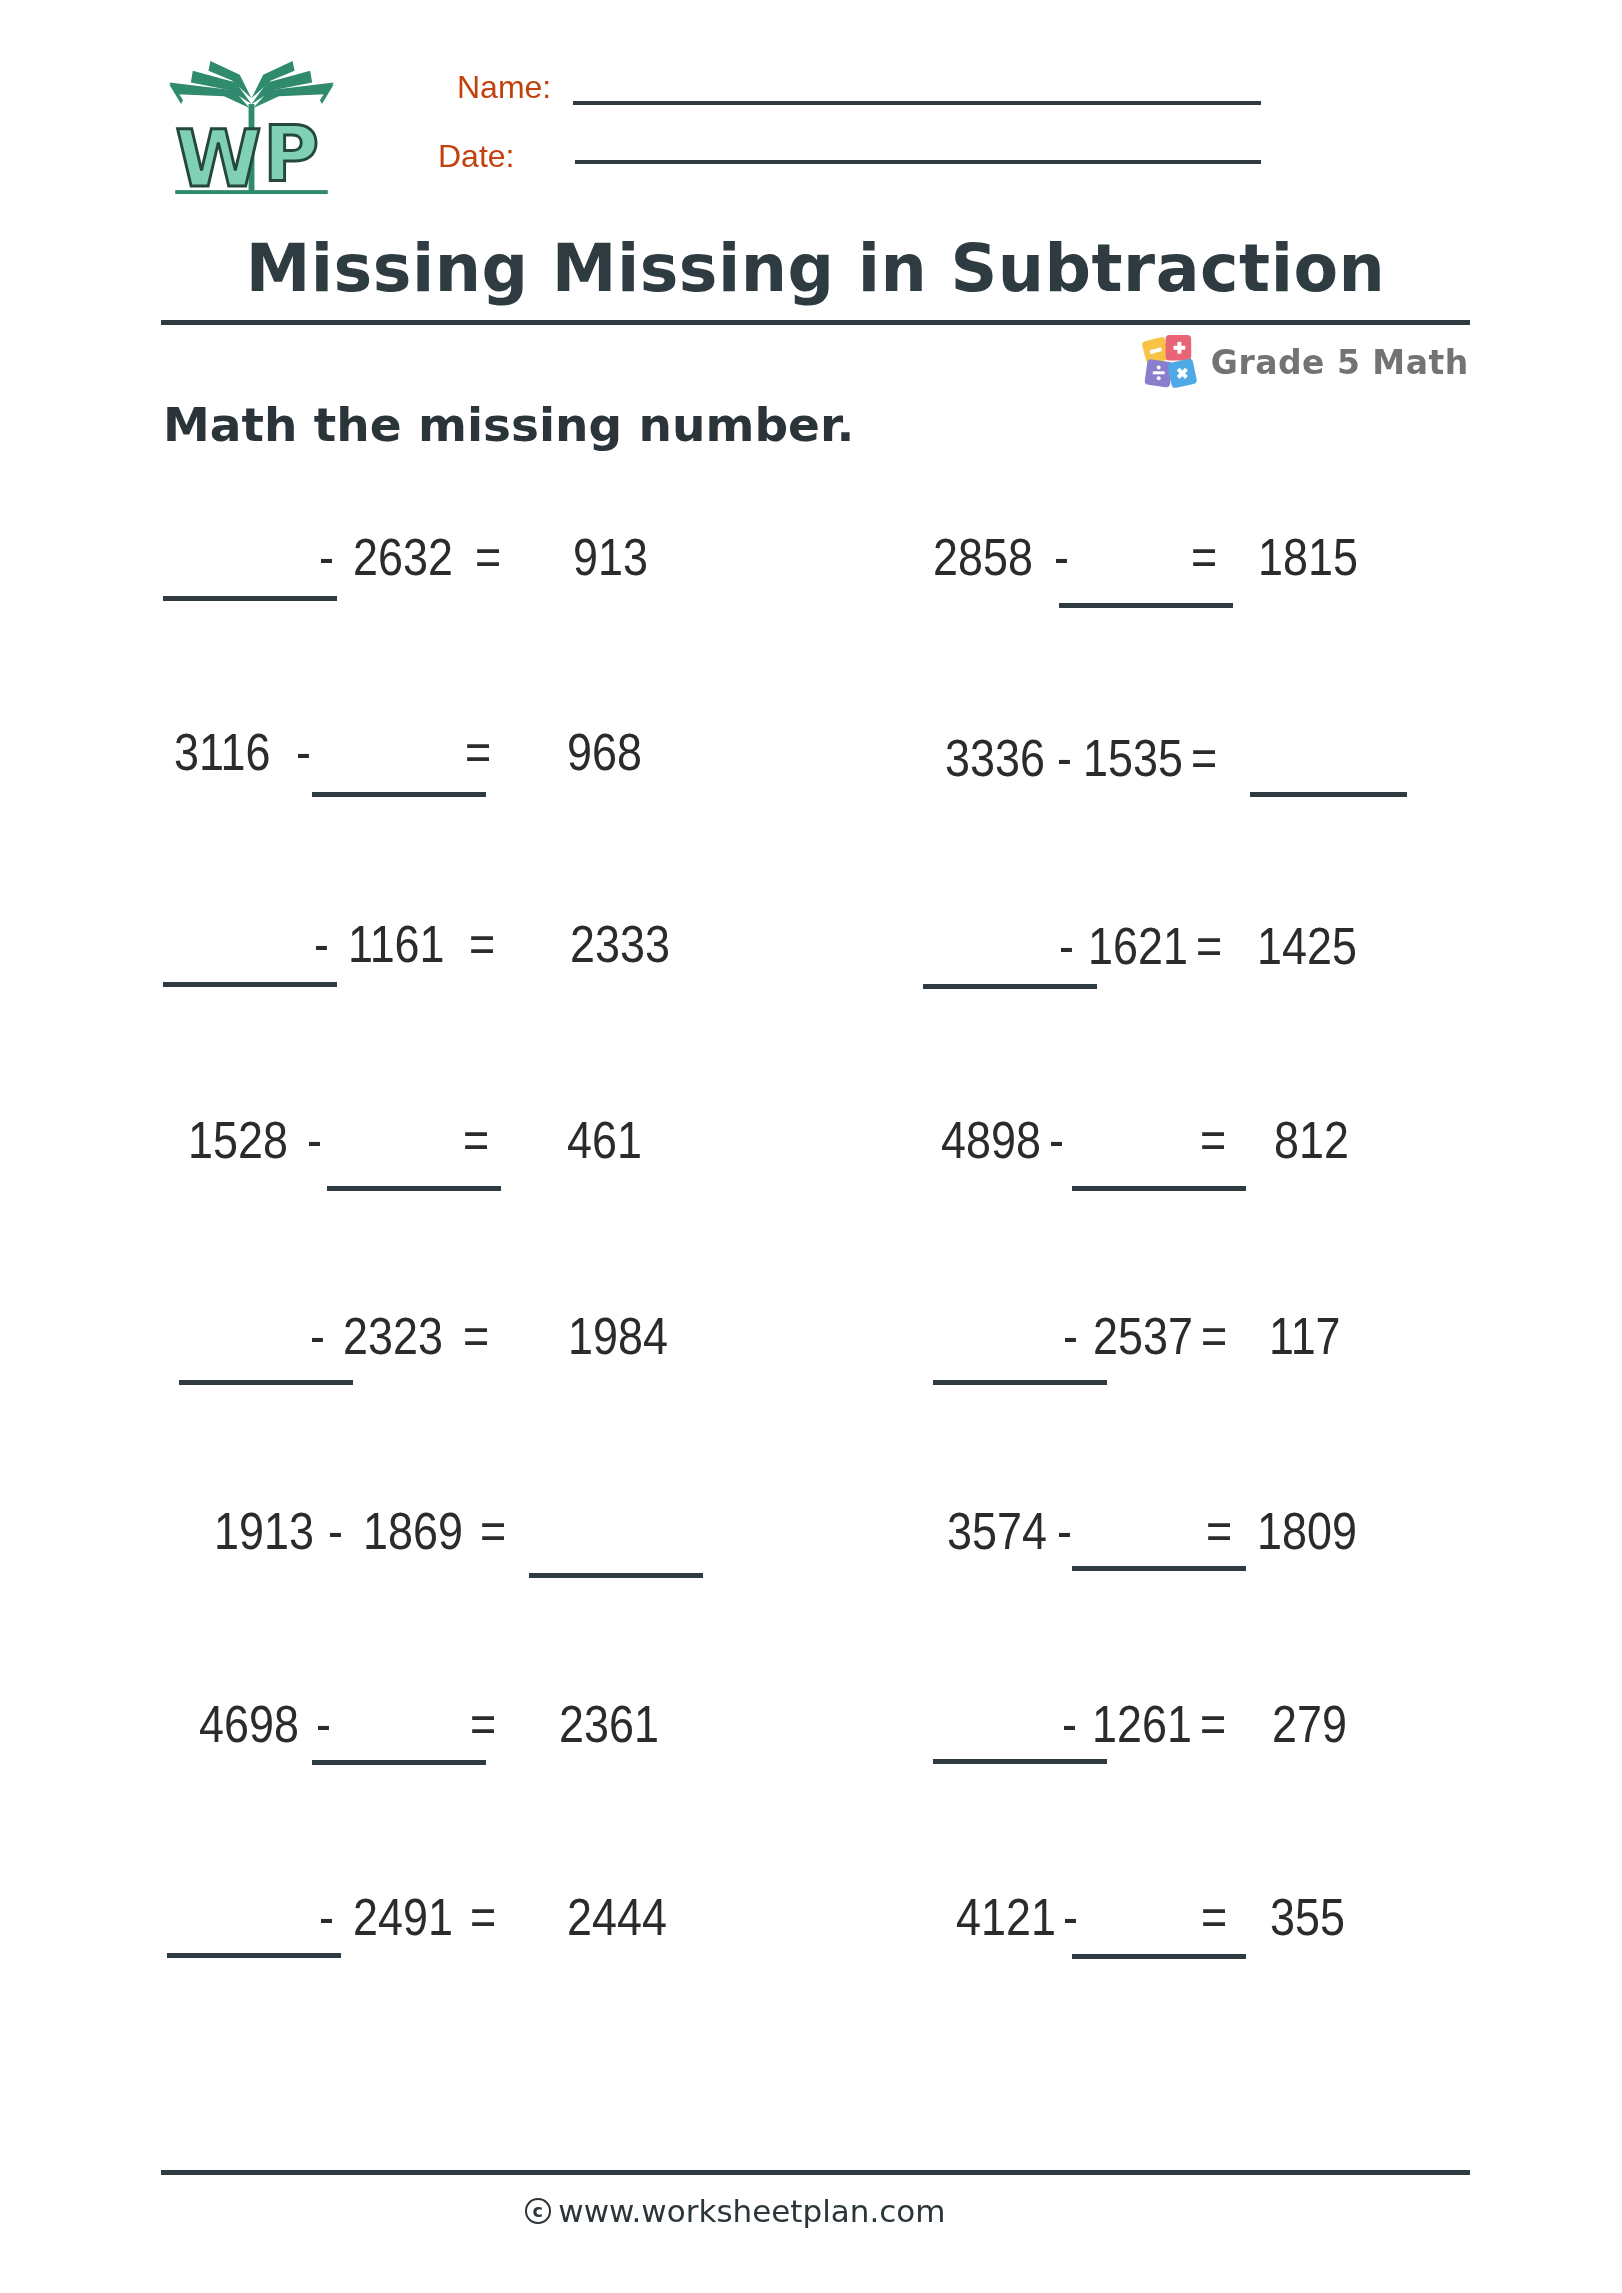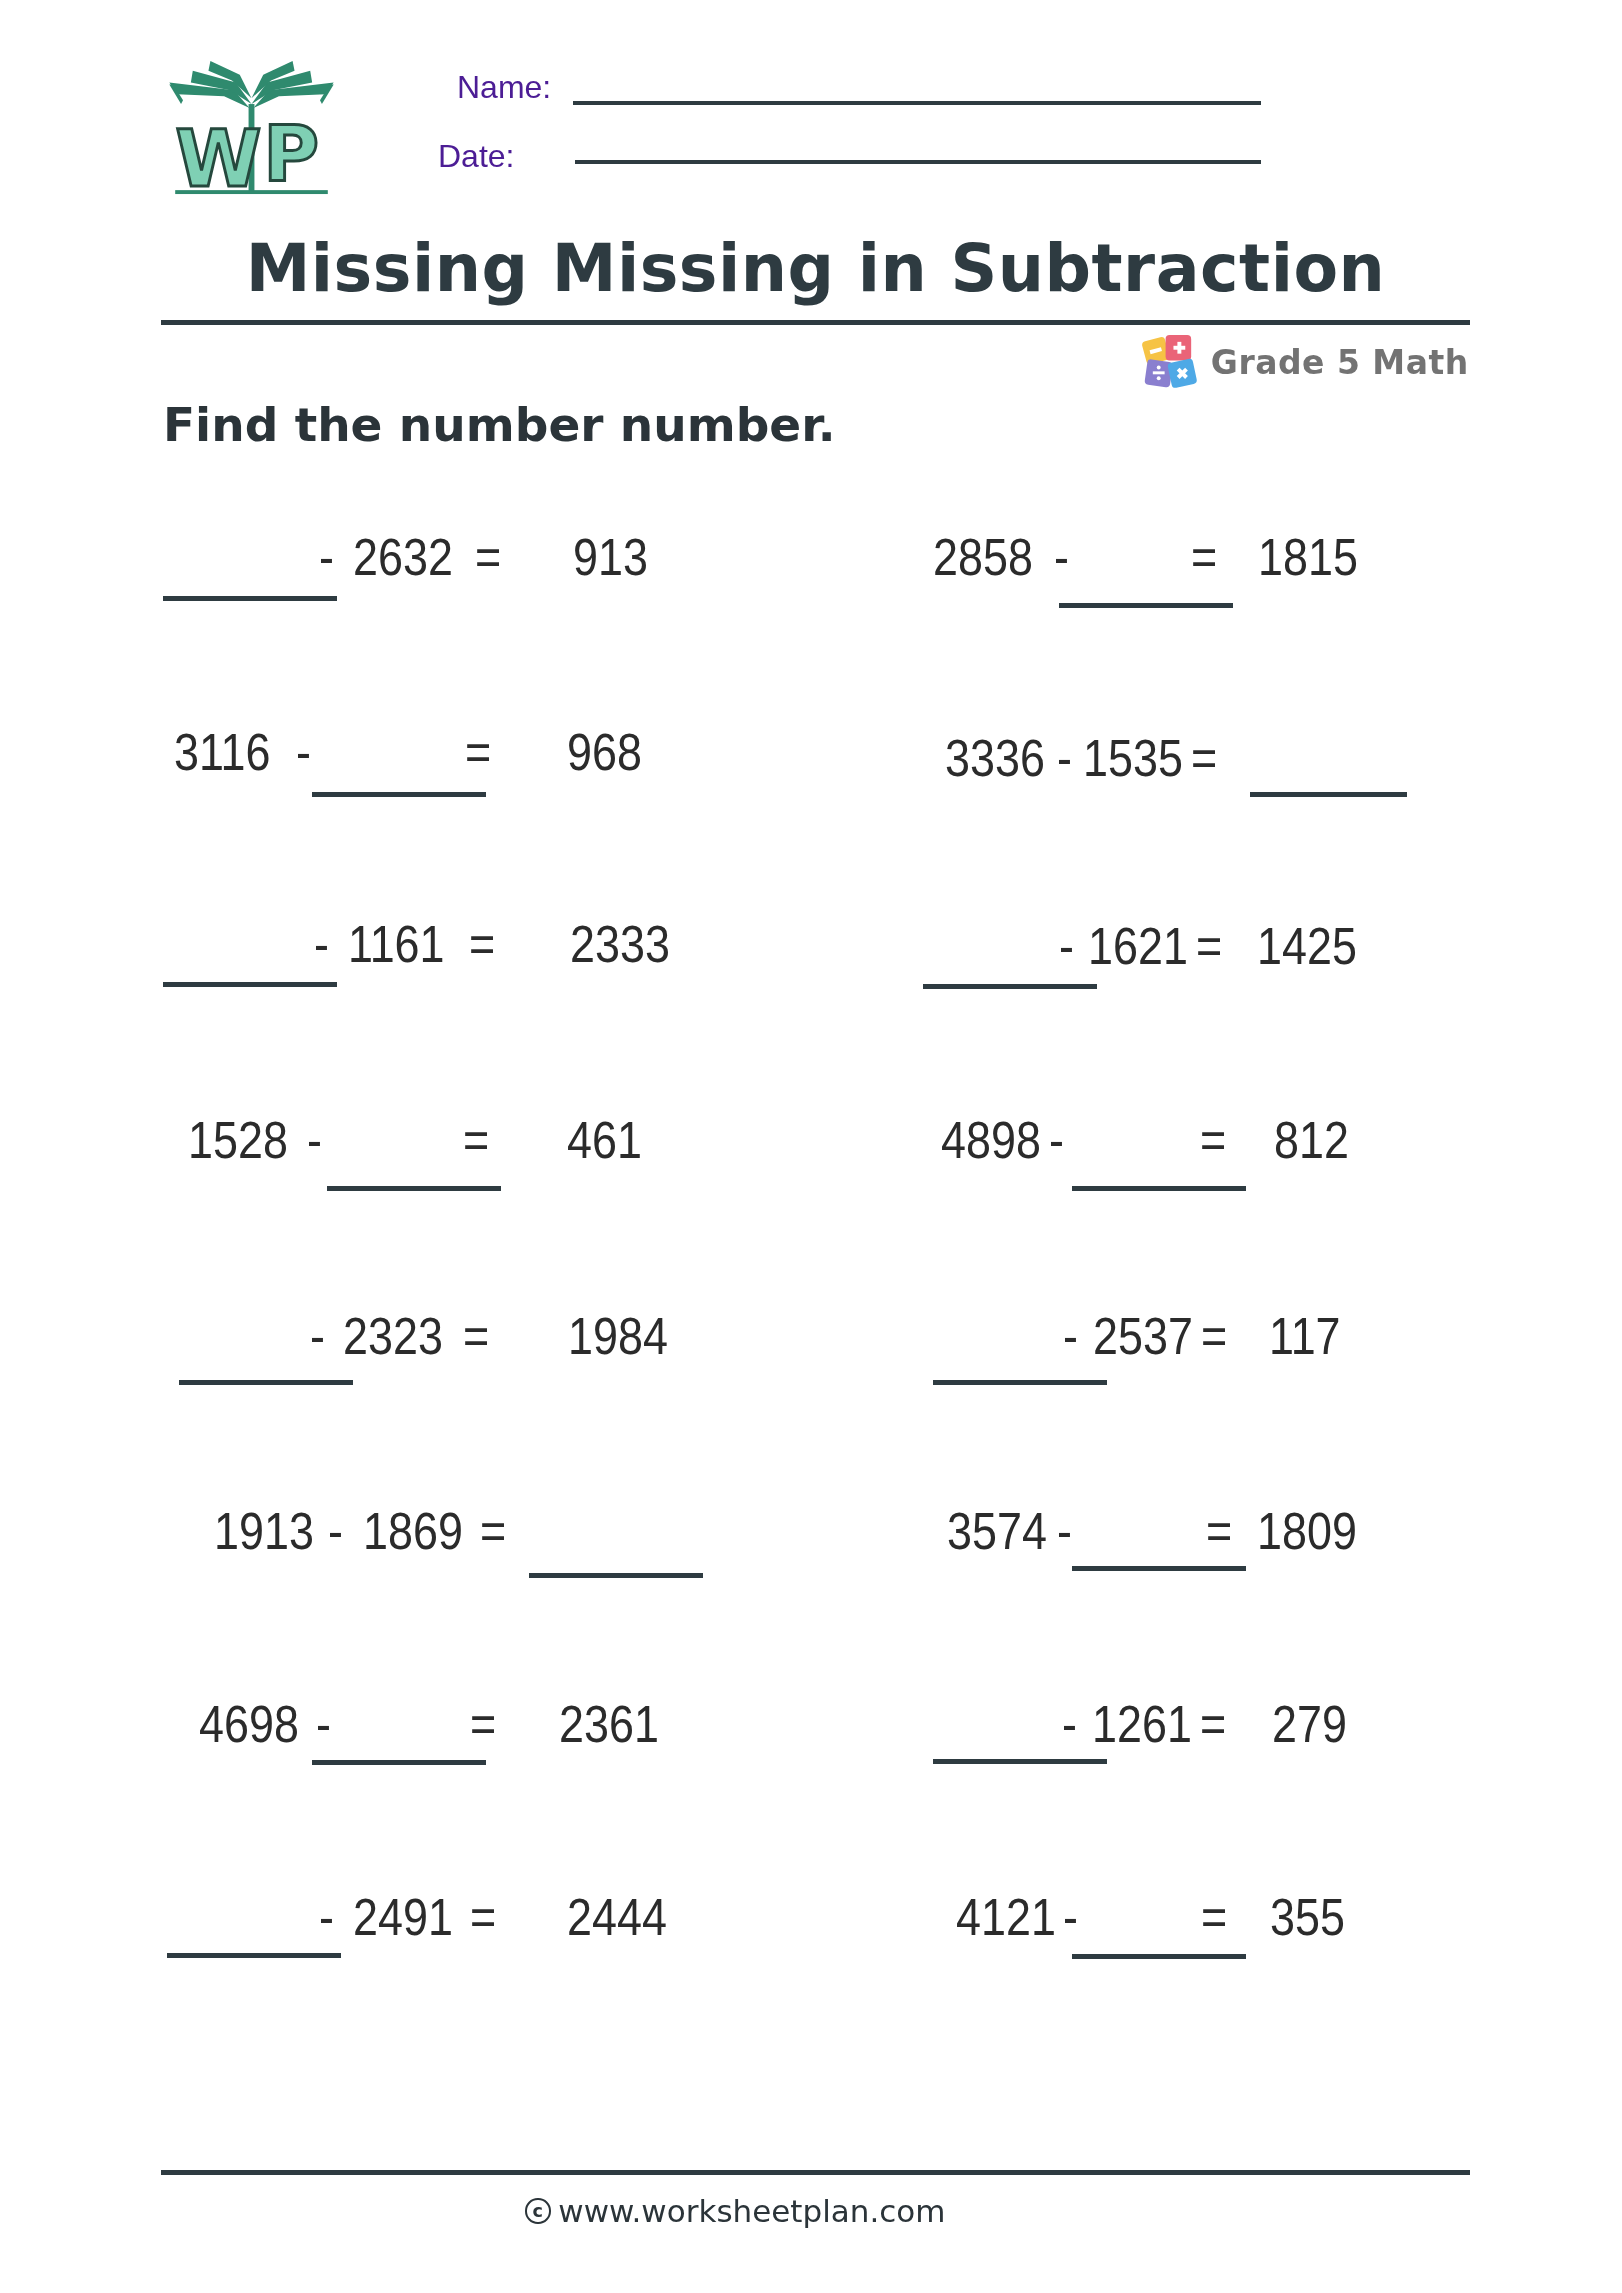--- a/index.html
+++ b/index.html
@@ -1,19 +1,19 @@
 <!DOCTYPE html>
 <html><head>
 <meta charset="utf-8">
 <style>
   html, body { margin:0; padding:0; background:#ffffff; }
   body { width:1622px; height:2294px; position:relative; overflow:hidden; color:#2b3439; }
   .abs { position:absolute; }
   .logo { left:165px; top:61px; width:173px; height:135px; }
-  .hdr-label { font-family:"Liberation Sans", sans-serif; font-size:32px; color:#4c1d95; }
+  .hdr-label { font-family:"Liberation Sans", sans-serif; font-size:32px; color:#c2410c; }
   .hdr-line { height:3.9px; background:#2e3b41; }
   .title { left:161px; width:1309px; top:231px; text-align:center; font-family:"DejaVu Sans", sans-serif; font-weight:bold; font-size:65px; letter-spacing:0.5px; color:#2e3b41; }
   .rule { background:#2e3b41; height:4.9px; }
   .grade { left:1142px; top:333px; height:59px; display:flex; align-items:center; gap:9.8px; }
   .grade-text { font-family:"DejaVu Sans", sans-serif; font-size:33px; font-weight:bold; color:#737373; letter-spacing:0.5px; }
   .instr { left:163px; top:397px; font-family:"DejaVu Sans", sans-serif; font-weight:bold; font-size:47px; color:#2b3439; }
   .num { font-family:"Liberation Sans", sans-serif; font-size:51px; color:#2b2b2b; transform:scaleX(0.88); transform-origin:left top; white-space:pre; line-height:1; }
   .blank { height:4.9px; background:#2e3b41; width:174px; }
   .footer { left:525px; top:2193px; font-family:"DejaVu Sans", sans-serif; font-size:31px; color:#2b3439; display:flex; align-items:center; gap:7.8px; }
   .copy { width:25.5px; height:25.5px; border:2.5px solid #2b3439; border-radius:50%; font-size:17.6px; display:flex; align-items:center; justify-content:center; font-weight:bold; box-sizing:border-box; }
@@ -61,21 +61,21 @@
       <rect x="11" y="39" width="12" height="3"></rect>
         <circle cx="17" cy="35" r="2"></circle>
         <circle cx="17" cy="46" r="2"></circle>
       <rect x="35" y="39" width="12" height="4" transform="rotate(45 41 41)"></rect>
         <rect x="35" y="39" width="12" height="4" transform="rotate(-45 41 41)"></rect>
     </g>
   </svg>
   <span class="grade-text">Grade 5 Math</span>
 </div>
 
-<div class="abs instr">Find the number number.</div>
+<div class="abs instr">Math the missing number.</div>
 
 <div>
   <div class="abs blank" style="left:163px; top:596px;"></div>
   <div class="abs num" style="left:319px; top:532px;">-</div>
   <div class="abs num" style="left:353px; top:532px;">2632</div>
   <div class="abs num" style="left:475px; top:532px;">=</div>
   <div class="abs num" style="left:573px; top:532px;">913</div>
 </div>
 
 <div>

